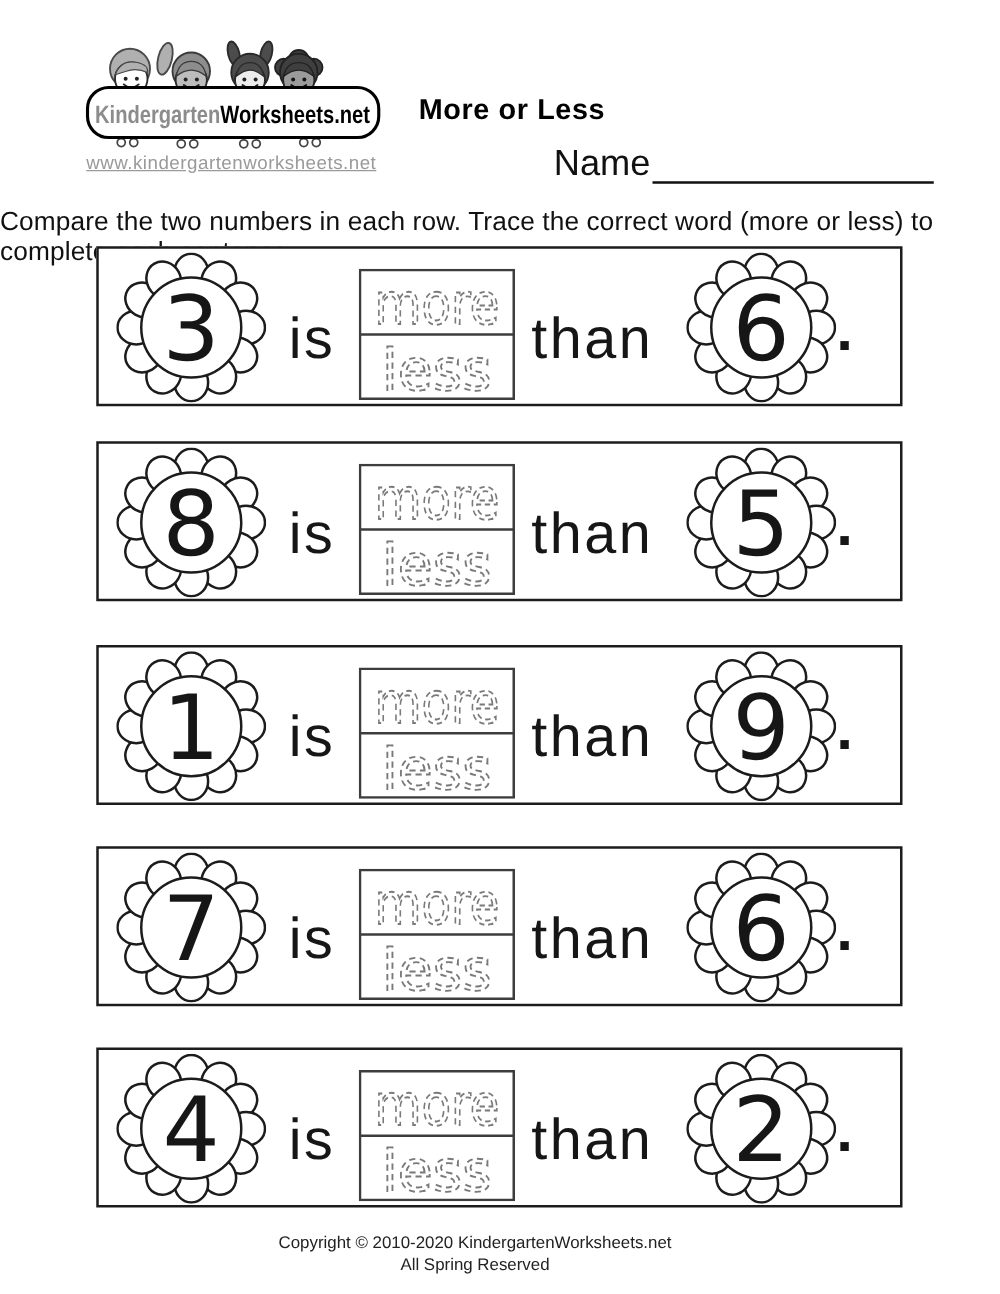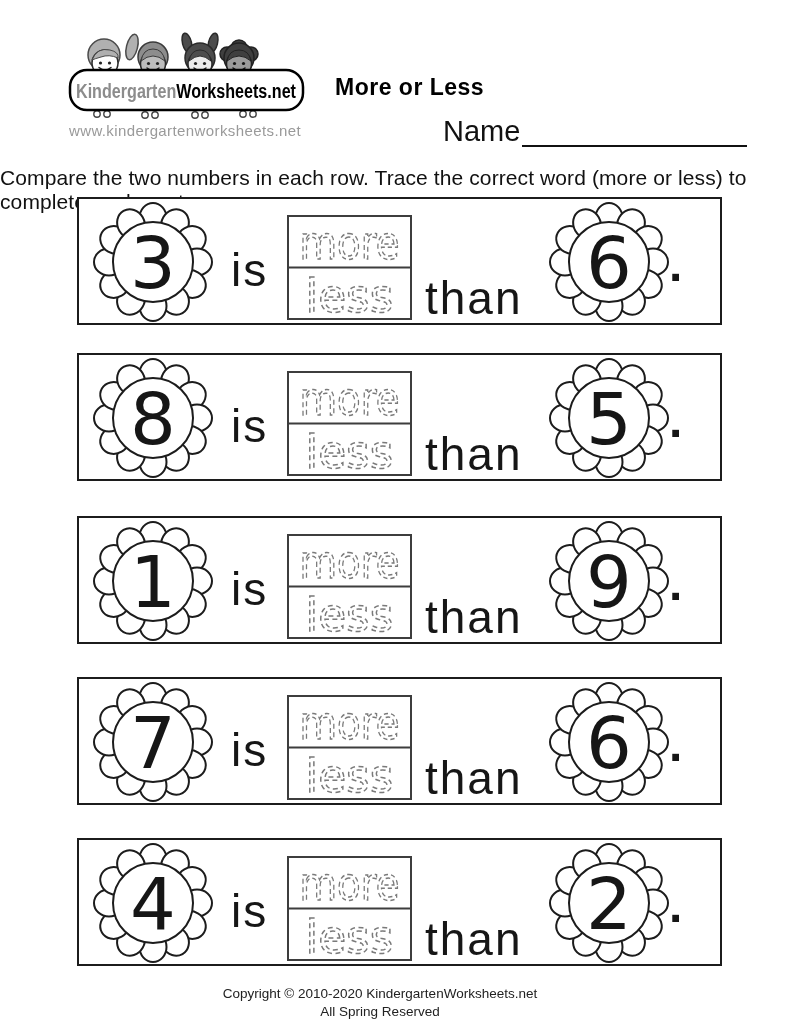--- a/index.html
+++ b/index.html
@@ -2,21 +2,21 @@
 <html><head>
 <meta charset="utf-8">
 <style>
   html,body{margin:0;padding:0;background:#fff;}
   body{width:800px;height:1035px;font-family:"Liberation Sans",sans-serif;color:#141414;}
   .page{position:relative;width:800px;height:1035px;background:#ffffff;overflow:hidden;}
 
   
   .logo-wrap{position:absolute;left:55px;top:14px;width:260px;height:112px;}
   .logo-url{position:absolute;left:45px;top:122px;width:280px;text-align:center;
-            font-size:15px;letter-spacing:.4px;color:#9a9a9a;}
+            font-size:15px;letter-spacing:.4px;color:#9a9a9a;text-decoration:underline;}
   .title{position:absolute;left:333px;top:26px;font-size:34px;letter-spacing:.5px;color:#000;}
   .subtitle{position:absolute;left:335px;top:74px;font-size:23px;font-weight:bold;letter-spacing:.5px;color:#000;}
   .name-block{position:absolute;left:443px;top:116px;display:flex;}
   .name-label{font-size:29px;color:#111;line-height:1.05;}
   .name-line{width:225px;height:29px;border-bottom:2.5px solid #111;margin-left:2px;}
   .instructions{position:absolute;left:0;top:166px;width:800px;text-align:left;
                 font-size:21px;letter-spacing:.1px;color:#111;}
 
   
   .rows{position:absolute;left:0;top:0;width:800px;height:1035px;}
@@ -27,21 +27,21 @@
   .row:nth-of-type(3){top:516px;}
   .row:nth-of-type(4){top:677px;}
   .row:nth-of-type(5){top:838px;}
 
   .flower{position:absolute;top:3px;width:120px;height:120px;}
   .flower.left{left:14px;}
   .flower.right{left:470px;}
   .flower-num{font-family:"DejaVu Sans",sans-serif;}
   .word{position:absolute;top:48px;font-size:46px;line-height:1;letter-spacing:2px;color:#161616;}
   .word.is{left:152px;}
-  .word.than{left:346px;margin-top:28px;}
+  .word.than{left:346px;}
   .period{position:absolute;left:590px;top:42px;font-size:48px;line-height:1;font-weight:bold;color:#161616;}
   .trace-box{position:absolute;left:208px;top:16px;}
   .trace-text{font-family:"DejaVu Sans",sans-serif;font-size:46px;fill:none;
               stroke:#7a7a7a;stroke-width:1.5;stroke-dasharray:5 3.5;}
 
   
   .footer-line{position:absolute;left:0;width:760px;text-align:center;color:#222;font-size:13.5px;}
   .footer-line.l1{top:986px;}
   .footer-line.l2{top:1004px;}
 </style>

